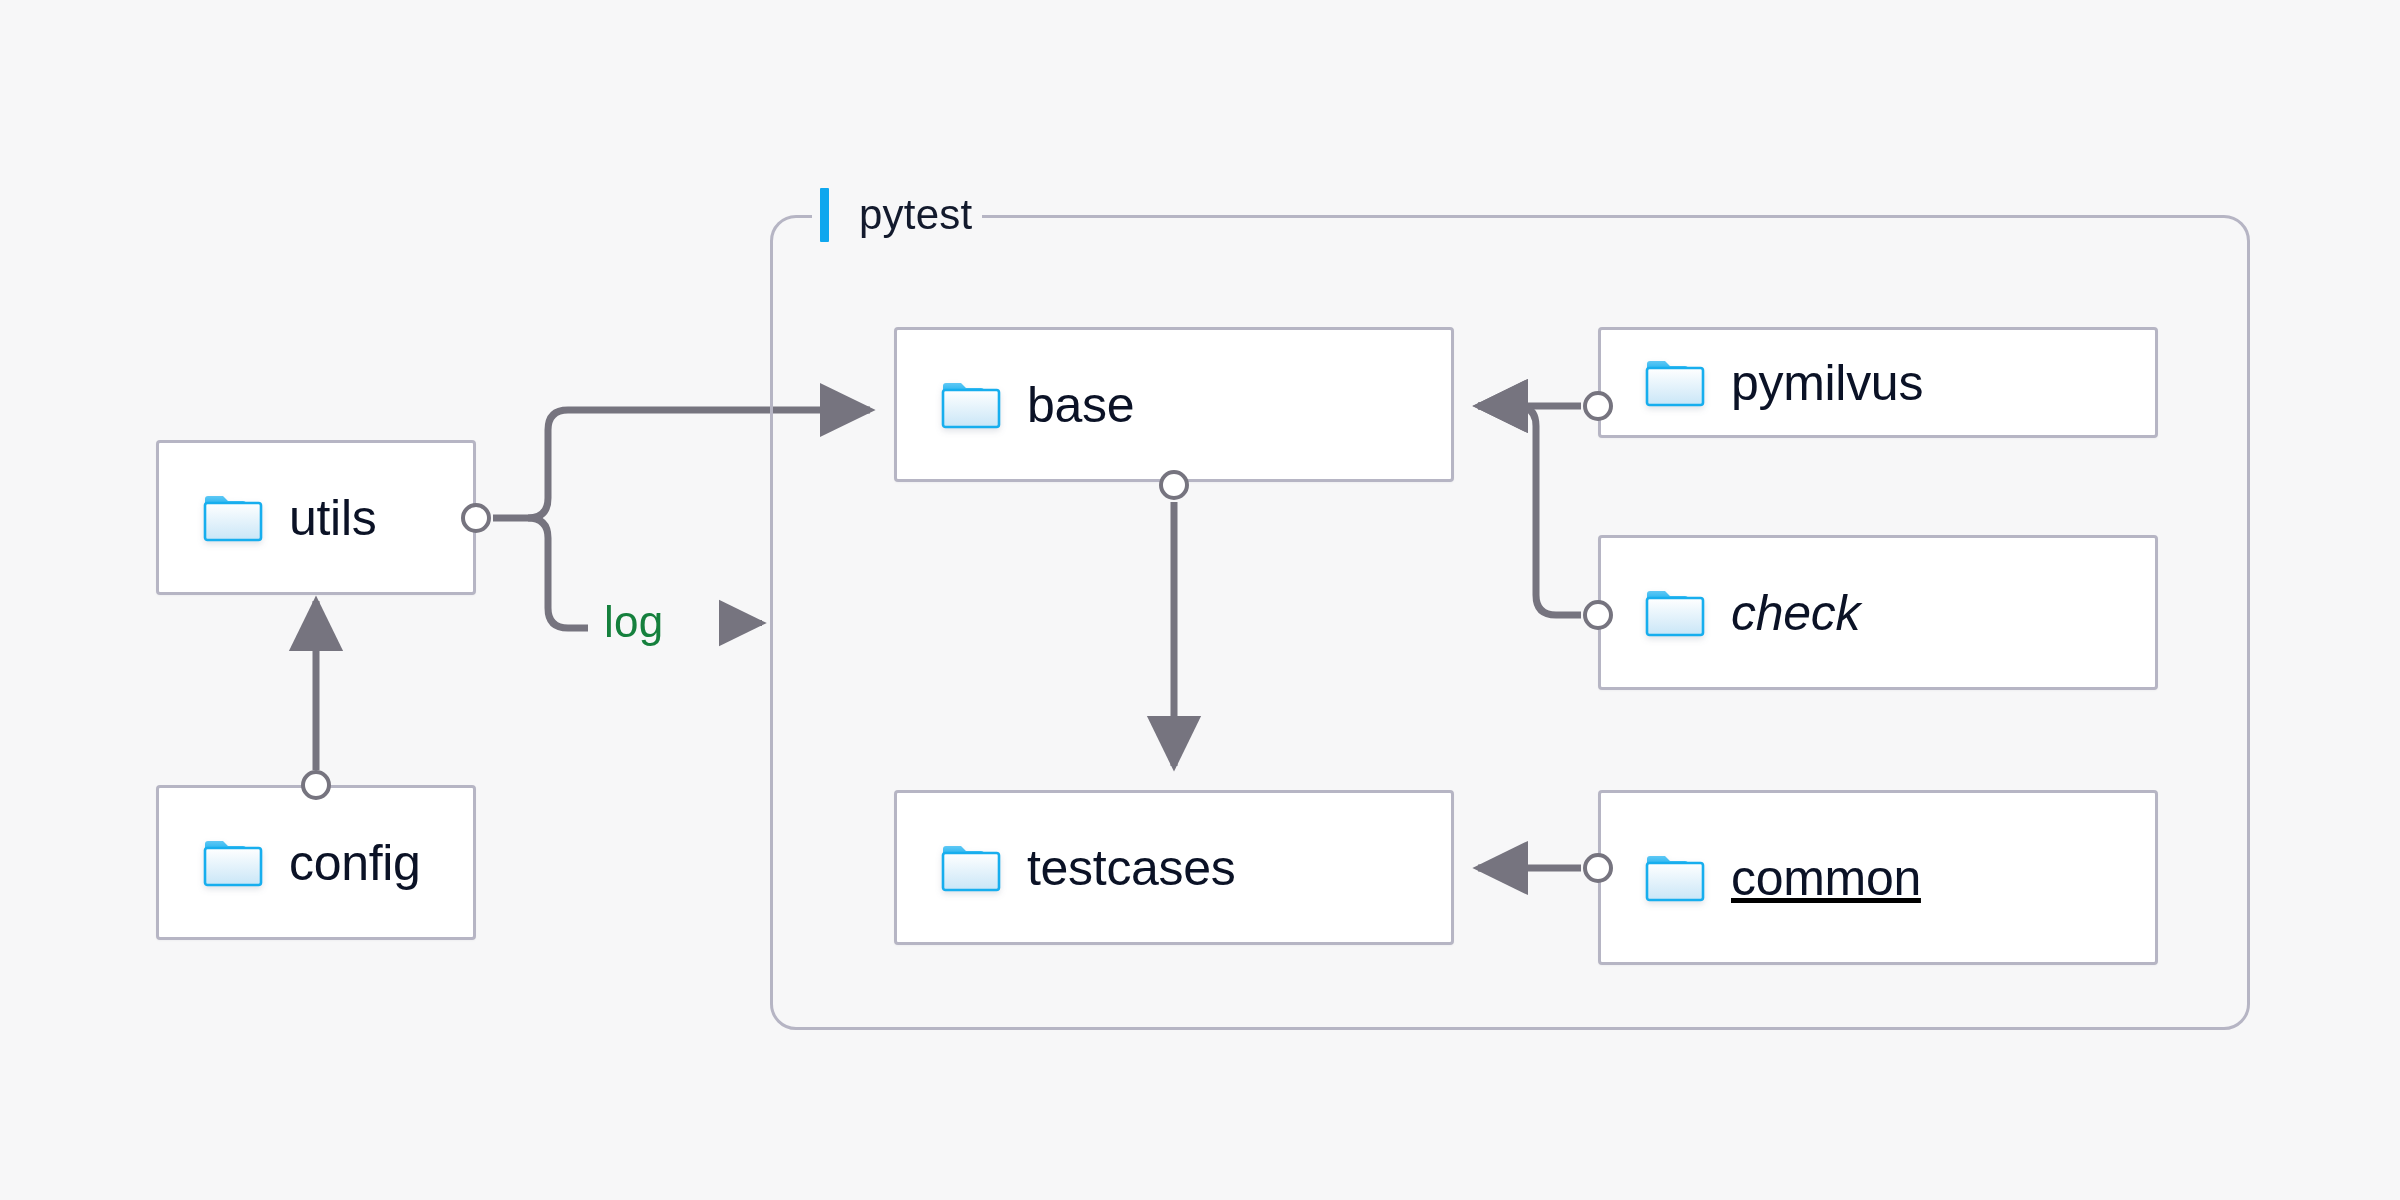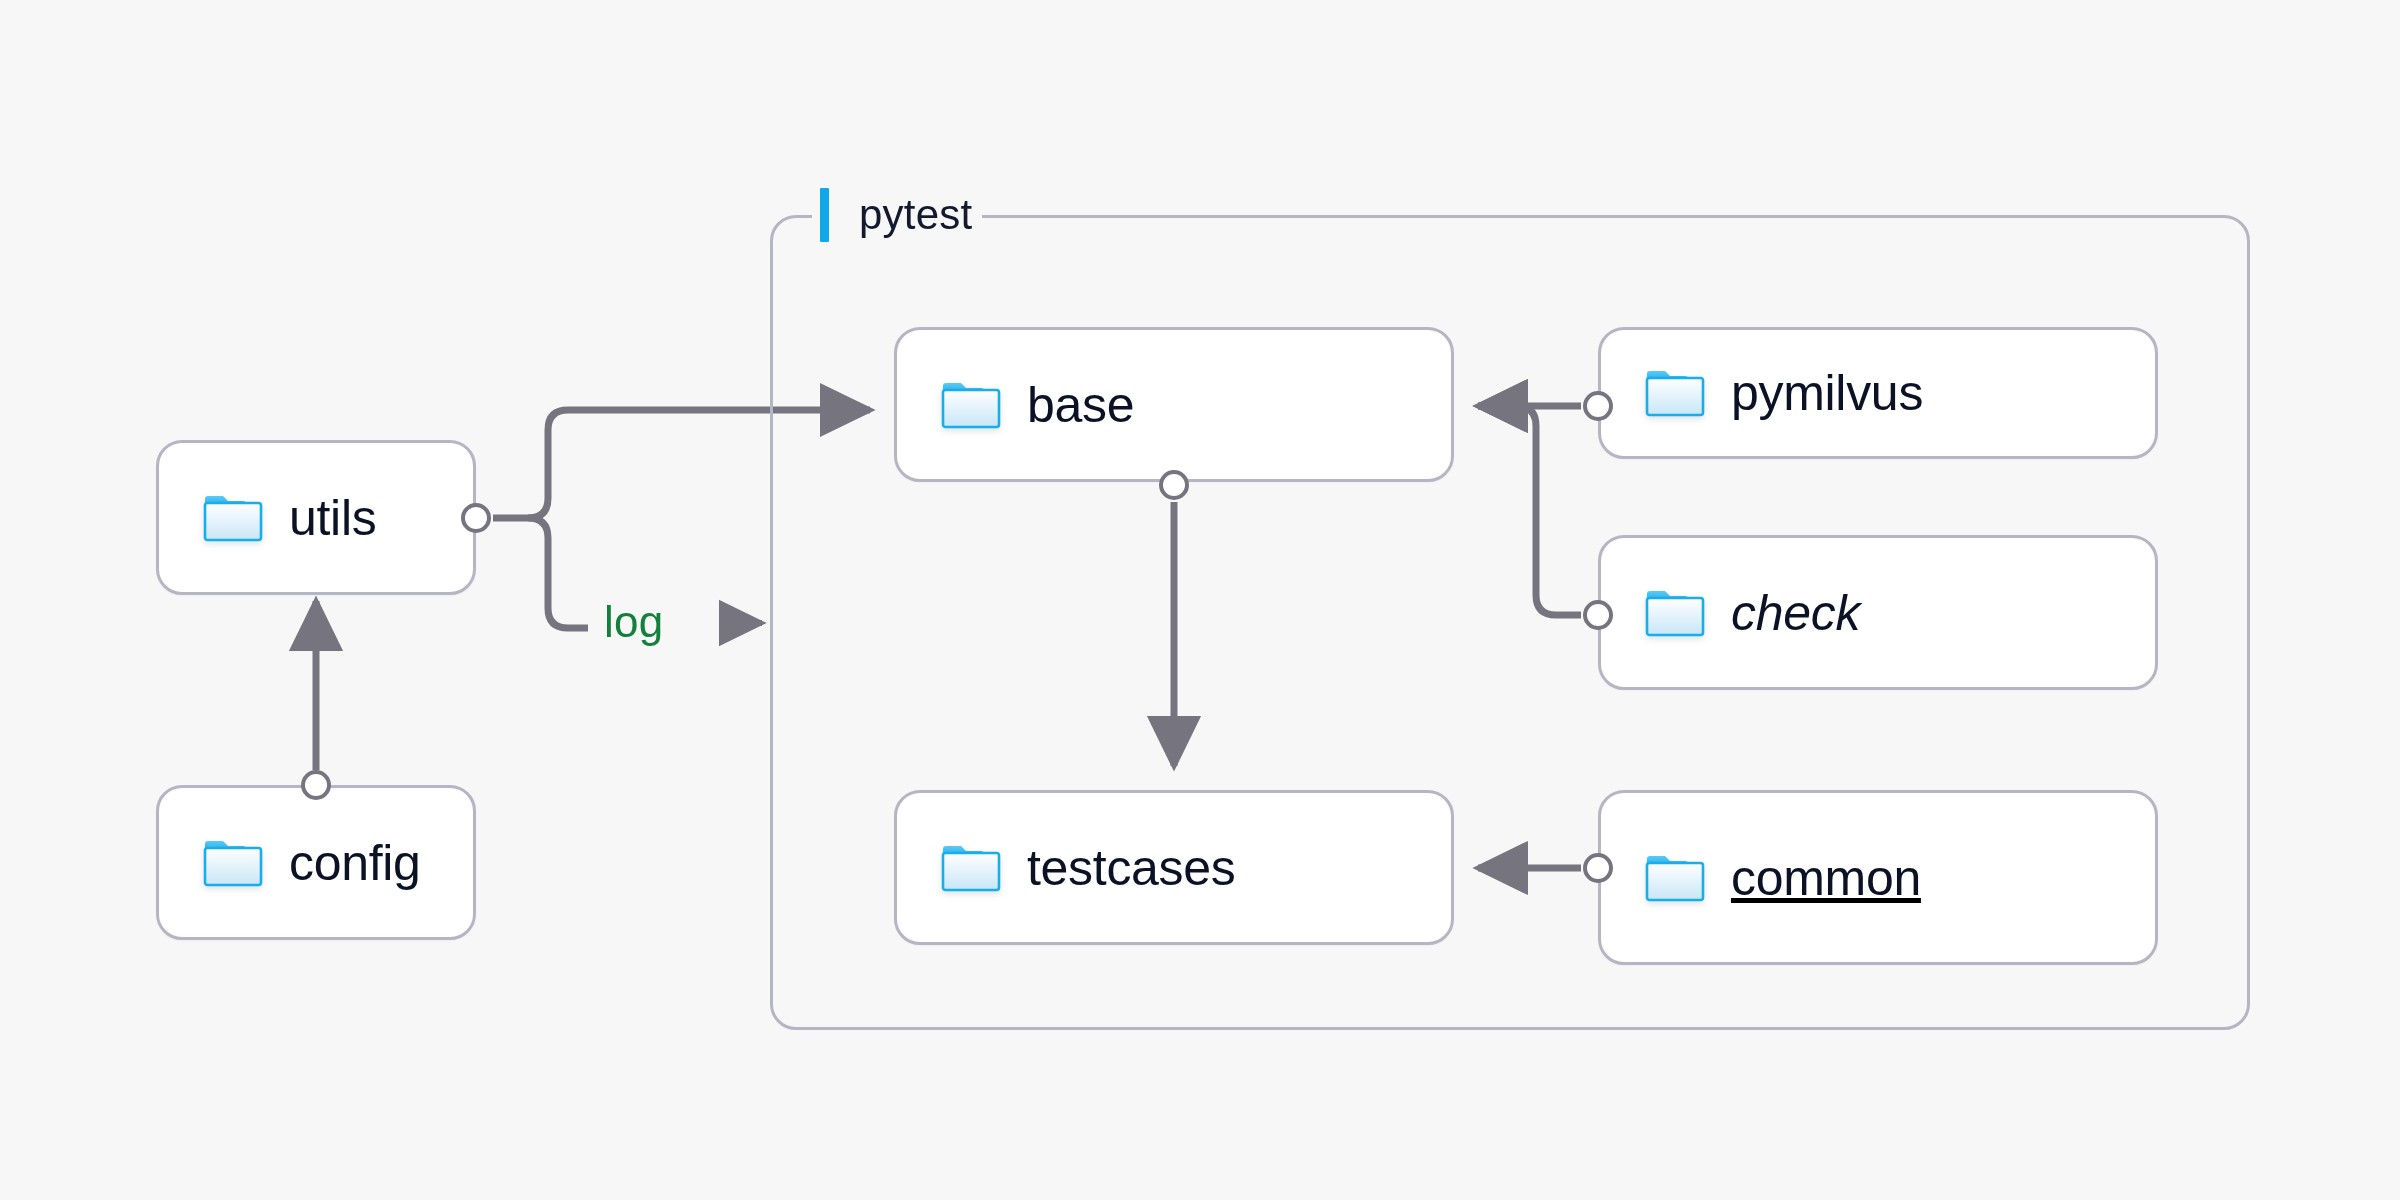--- a/index.html
+++ b/index.html
@@ -63,21 +63,21 @@
     letter-spacing: 0.2px;
     line-height: 1;
     white-space: nowrap;
   }
 
   
   .node {
     position: absolute;
     background: #ffffff;
     border: 3px solid #b6b5c4;
-    border-radius: 26px;
+    border-radius: 4px;
     display: flex;
     align-items: center;
     z-index: 4;
     box-shadow: 0 1px 2px rgba(30,30,50,0.035);
   }
 
   .node-inner {
     display: flex;
     align-items: center;
     gap: 26px;
@@ -210,21 +210,21 @@
   <div class="node" style="left:894px; top:790px; width:560px; height:155px;align-items:center;">
     <div class="node-inner">
       <svg class="folder-icon" viewBox="0 0 60 50">
         <path d="M2 9 L2 6 Q2 3 5 3 L20 3 L25 8 L40 8 Q43 8 43 11 L43 14 L2 14 Z" fill="url(#folderTabGrad)"></path>
         <rect x="2" y="10" width="56" height="37" rx="2.5" fill="url(#folderGrad)" stroke="#17aeee" stroke-width="2.6"></rect>
       </svg>
       <span class="node-label">testcases</span>
     </div>
   </div>
 
-  <div class="node" style="left:1598px; top:327px; width:560px; height:132px;">
+  <div class="node" style="left:1598px; top:327px; width:560px; height:111px;">
     <div class="node-inner">
       <svg class="folder-icon" viewBox="0 0 60 50">
         <path d="M2 9 L2 6 Q2 3 5 3 L20 3 L25 8 L40 8 Q43 8 43 11 L43 14 L2 14 Z" fill="url(#folderTabGrad)"></path>
         <rect x="2" y="10" width="56" height="37" rx="2.5" fill="url(#folderGrad)" stroke="#17aeee" stroke-width="2.6"></rect>
       </svg>
       <span class="node-label">pymilvus</span>
     </div>
   </div>
   <div class="port" style="left:1583px; top:391px;"></div>
 

